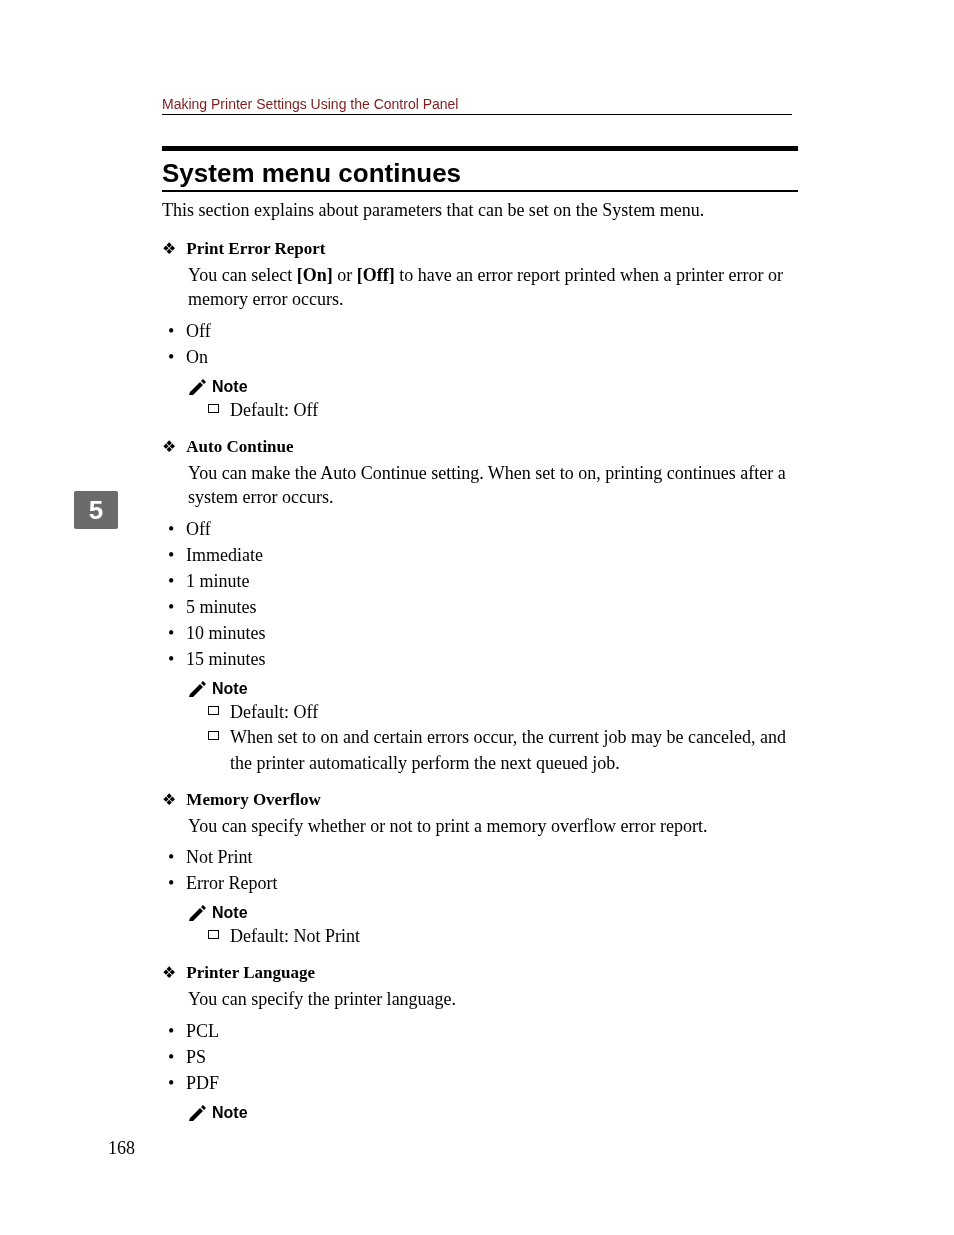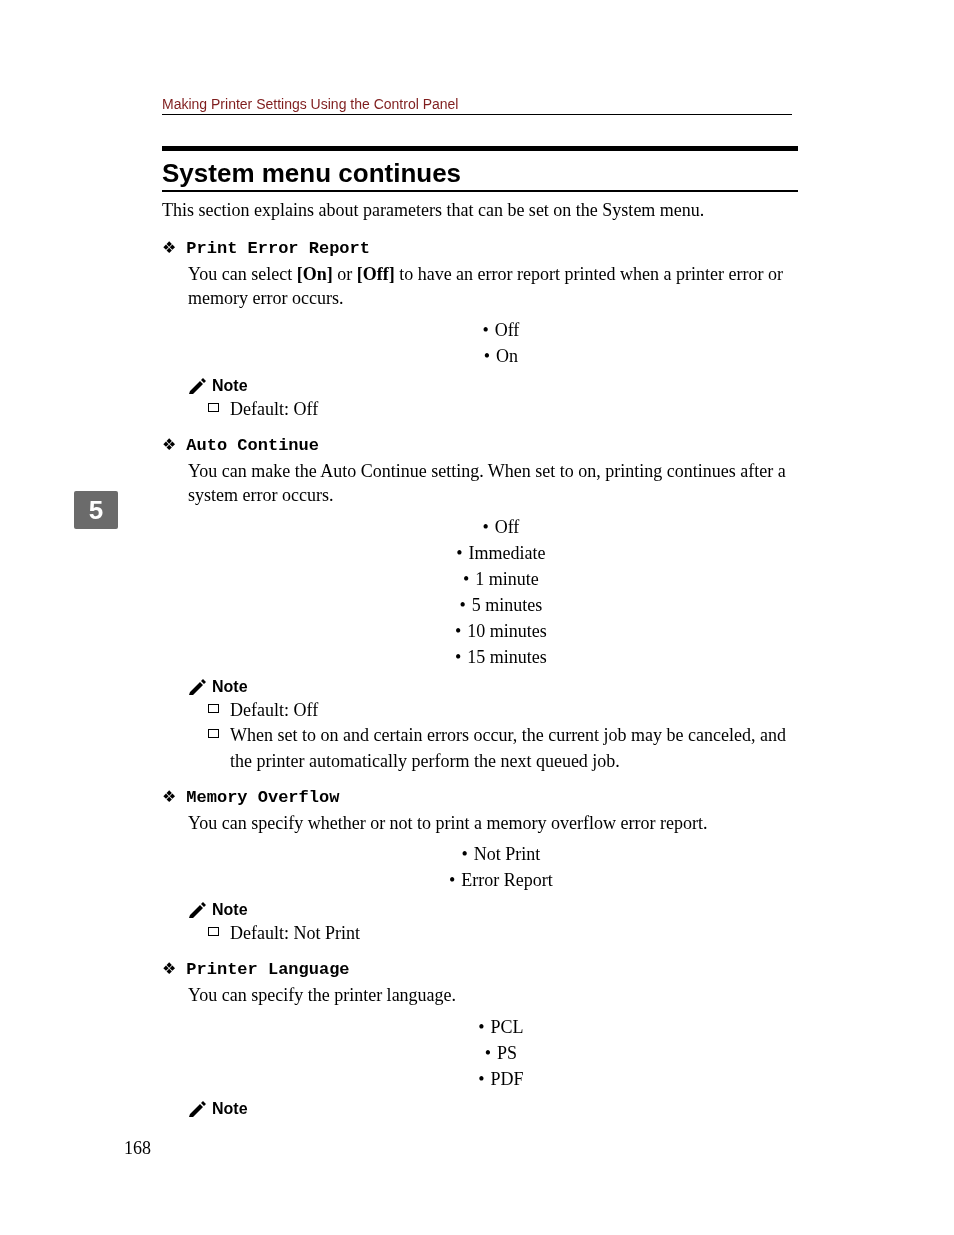--- a/index.html
+++ b/index.html
@@ -68,37 +68,36 @@
     display: flex;
     align-items: baseline;
     margin-bottom: 4px;
   }
   .diamond-icon {
     font-size: 16px;
     margin-right: 10px;
     line-height: 1;
   }
   .param-title {
-    font-family: Liberation Mono, monospace;
+    font-family: Liberation Serif, serif;
     font-weight: bold;
     font-size: 17px;
   }
   .param-desc {
     font-family: 'Palatino Linotype', Palatino, Georgia, serif;
     font-size: 18px;
     margin-left: 26px;
     line-height: 1.35;
     margin-bottom: 6px;
   }
   .param-desc .bracket { font-weight: bold; }
   .option-list {
     list-style: none;
-    margin-left: 50px;
+    margin-left: 24px;
     margin-bottom: 8px;
-    text-align: center;
   }
   .option-list li {
     font-family: 'Palatino Linotype', Palatino, Georgia, serif;
     font-size: 18px;
     line-height: 1.45;
   }
   .option-list li::before {
     content: "•";
     display: inline-block;
     width: 18px;
@@ -152,21 +151,21 @@
     font-family: Arial, Helvetica, sans-serif;
     font-weight: bold;
     font-size: 26px;
     display: flex;
     align-items: center;
     justify-content: center;
     border-radius: 2px;
   }
   .page-number {
     position: absolute;
-    left: 124px;
+    left: 108px;
     top: 1138px;
     font-family: 'Palatino Linotype', Palatino, Georgia, serif;
     font-size: 18px;
   }
 </style>
 </head>
 <body>
 
 <div class="header-text">Making Printer Settings Using the Control Panel</div>
 <div class="header-rule"></div>

